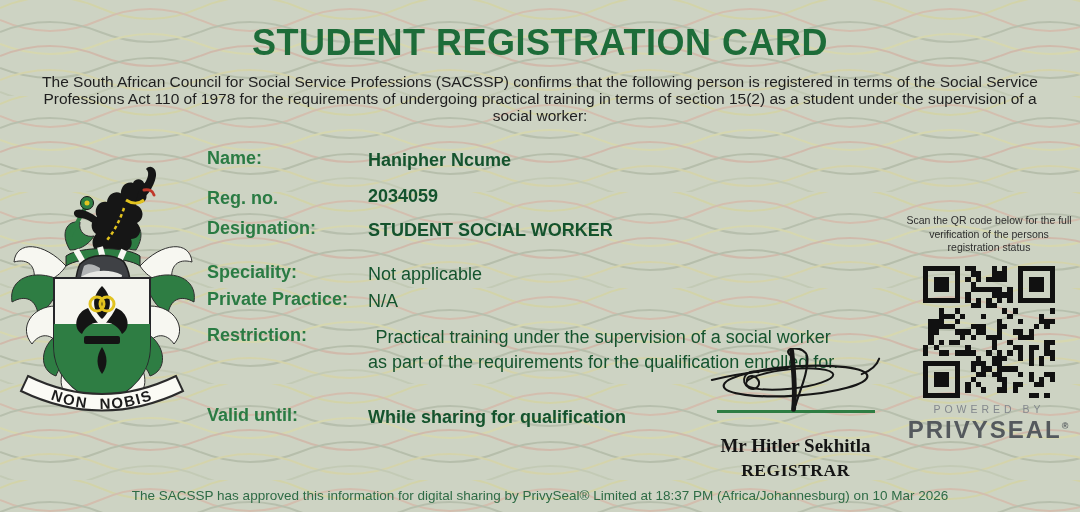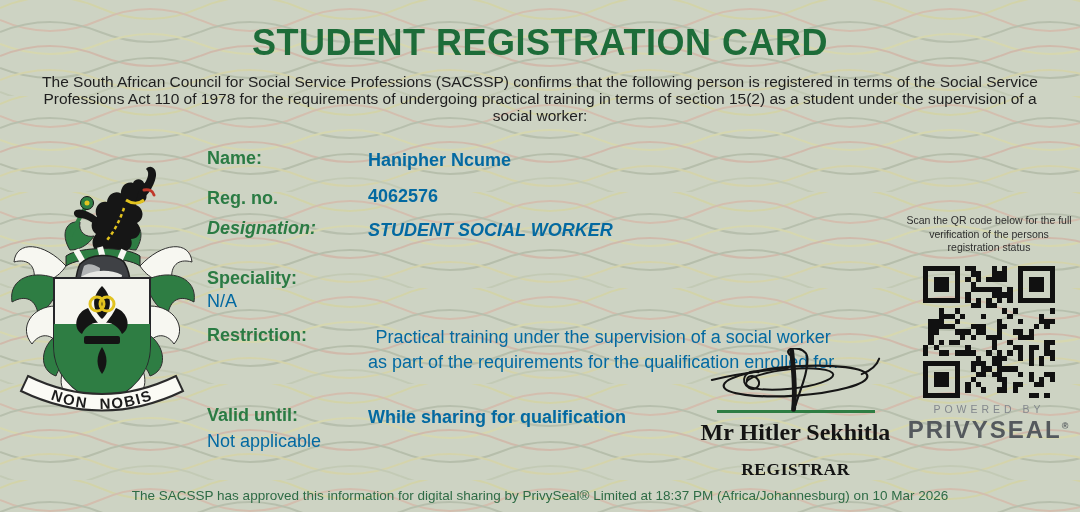--- a/index.html
+++ b/index.html
@@ -17,41 +17,41 @@
   .intro{
     position:absolute;top:73px;left:28px;right:28px;text-align:center;
     font-size:15.5px;line-height:17px;color:#1f1f1f;
   }
 
   .crest{position:absolute;left:8px;top:138px;width:190px;height:292px;}
 
   .fields{position:absolute;left:207px;top:0;width:735px;height:100%;}
   .row{position:absolute;left:0;display:flex;font-size:18px;width:735px;}
   .row .lbl{flex:0 0 161px;color:#2a7b43;font-weight:bold;}
-  .row .val{color:#0369a1;line-height:25px;}
+  .row .val{color:#14532d;line-height:25px;}
   .row.bold .val{font-weight:bold;}
-  .row-name{top:148px;} .row-reg{top:184px;align-items:flex-end;} .row-desig{top:218px;font-style:italic;}
-  .row-spec{top:268px;flex-direction:column;} .row-priv{top:289px;} .row-restr{top:325px;}
+  .row-name{top:148px;} .row-reg{top:184px;align-items:flex-end;} .row-desig{top:218px;}
+  .row-spec{top:262px;} .row-priv{top:289px;} .row-restr{top:325px;}
   .row-valid{top:405px;}
   .row-restr .val{white-space:pre-line;text-align:center;}
 
   .qr-col{position:absolute;left:903px;top:214px;width:172px;text-align:center;}
   .qr-caption{font-size:10.5px;line-height:13.5px;color:#2e2e2e;}
   .qr-box{width:132px;height:132px;margin:11px auto 0;}
   .qr-box svg{width:132px;height:132px;display:block;}
   .powered{margin-top:5px;font-size:10.5px;letter-spacing:4px;color:#83888d;}
   .brand{margin-top:1px;font-size:24px;font-weight:bold;letter-spacing:2px;color:#54595d;}
   .brand sup{font-size:9px;vertical-align:super;}
 
   .sig-block{position:absolute;left:698px;top:348px;width:195px;text-align:center;z-index:3;}
   .scribble{display:block;margin:0 auto;width:180px;height:64px;}
   .sig-line{width:158px;height:2.5px;background:#2e7d43;margin:-2px auto 0;}
-  .sig-name{margin-top:6px;font-family:"Liberation Serif",serif;font-weight:bold;
-            font-size:24px;color:#141414;}
-  .sig-role{margin-top:13px;font-family:"Liberation Serif",serif;font-weight:bold;
+  .sig-name{margin-top:22px;font-family:"Liberation Serif",serif;font-weight:bold;
+            font-size:19px;color:#141414;}
+  .sig-role{margin-top:3px;font-family:"Liberation Serif",serif;font-weight:bold;
             font-size:17.5px;color:#141414;letter-spacing:0.5px;}
 
   .footer{
     position:absolute;bottom:9px;left:0;width:100%;text-align:center;
     font-size:13.5px;color:#2e6b45;
   }
 </style>
 </head>
 <body>
 
@@ -143,31 +143,32 @@
     </g>
   </svg>
 
   <div class="fields">
     <div class="row row-name bold">
       <span class="lbl">Name:</span>
       <span class="val">Hanipher Ncume</span>
     </div>
     <div class="row row-reg bold">
       <span class="lbl">Reg. no.</span>
-      <span class="val">4062576</span>
+      <span class="val">2034059</span>
     </div>
     <div class="row row-desig bold">
       <span class="lbl">Designation:</span>
       <span class="val">STUDENT SOCIAL WORKER</span>
     </div>
     <div class="row row-spec">
       <span class="lbl">Speciality:</span>
       <span class="val">Not applicable</span>
     </div>
     <div class="row row-priv">
+      <span class="lbl">Private Practice:</span>
       <span class="val">N/A</span>
     </div>
     <div class="row row-restr">
       <span class="lbl">Restriction:</span>
       <span class="val">Practical training under the supervision of a social worker
 as part of the requirements for the qualification enrolled for.</span>
     </div>
     <div class="row row-valid bold">
       <span class="lbl">Valid until:</span>
       <span class="val">While sharing for qualification</span>

